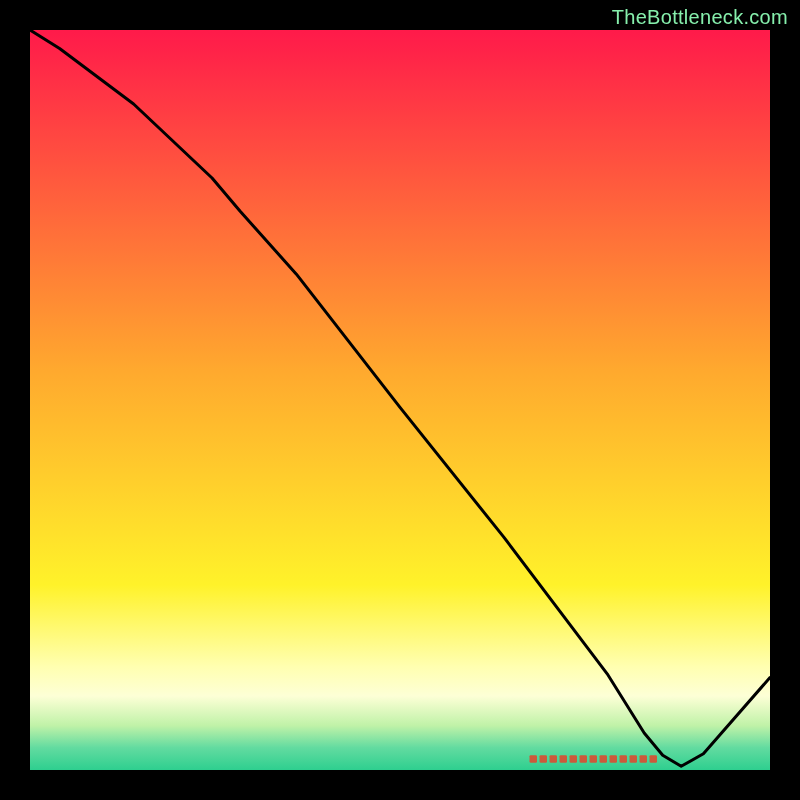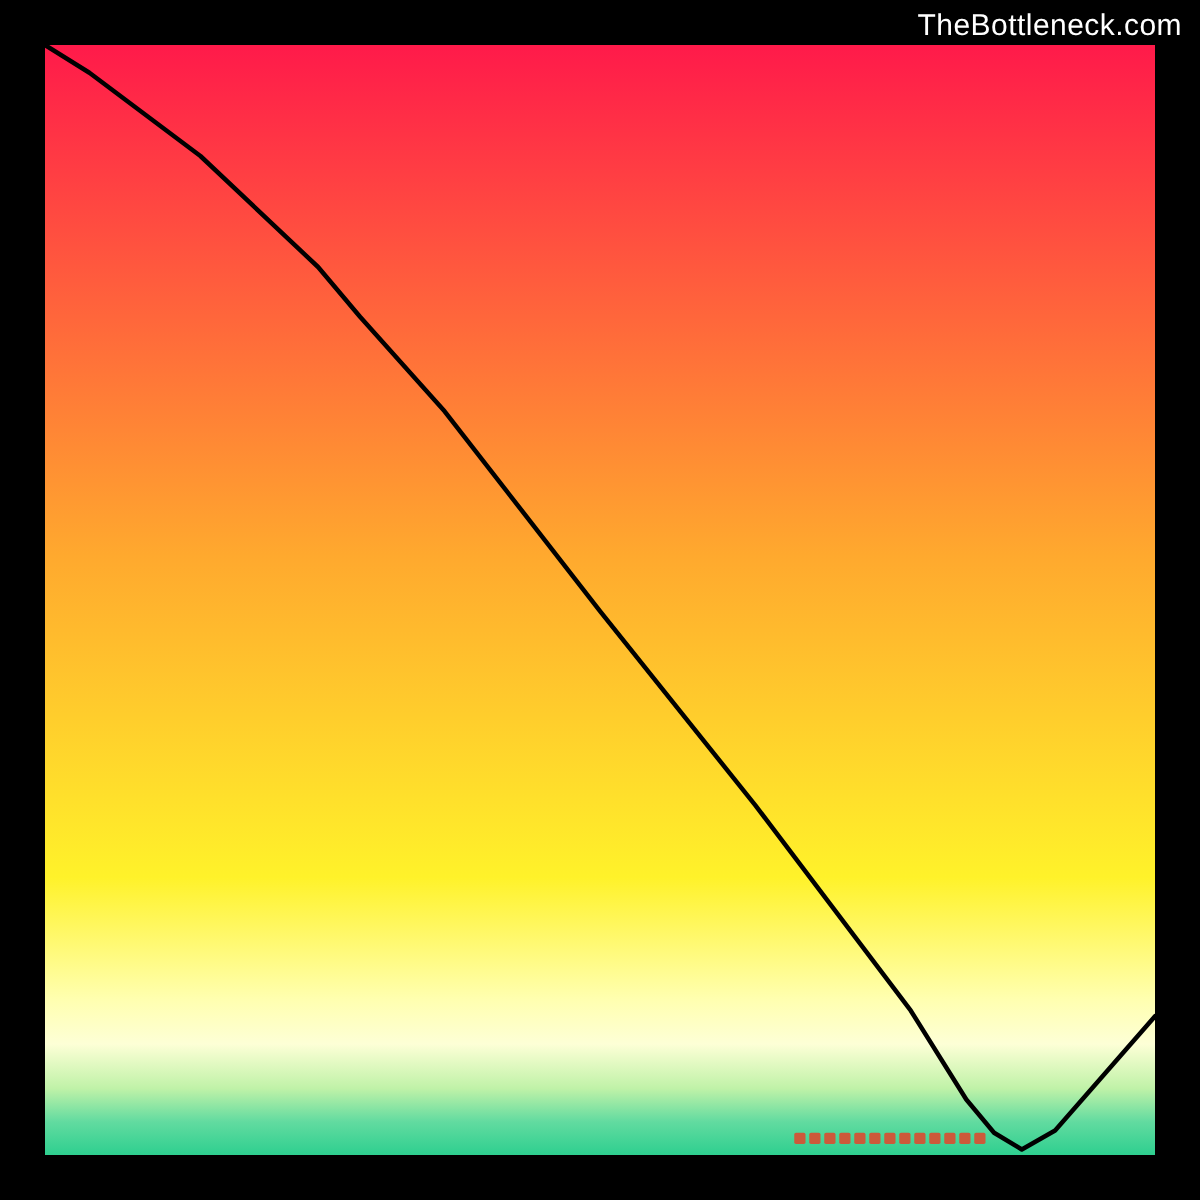--- a/index.html
+++ b/index.html
@@ -14,21 +14,21 @@
   .container {
     position: relative;
     width: 800px;
     height: 800px;
     background: #000000;
   }
   .watermark {
     position: absolute;
     top: 6px;
     right: 12px;
-    color: #ffffff;
+    color: #86efac;
     font-size: 20px;
     font-weight: 500;
     letter-spacing: 0.3px;
   }
   .plot-area {
     position: absolute;
     left: 30px;
     top: 30px;
     width: 740px;
     height: 740px;

